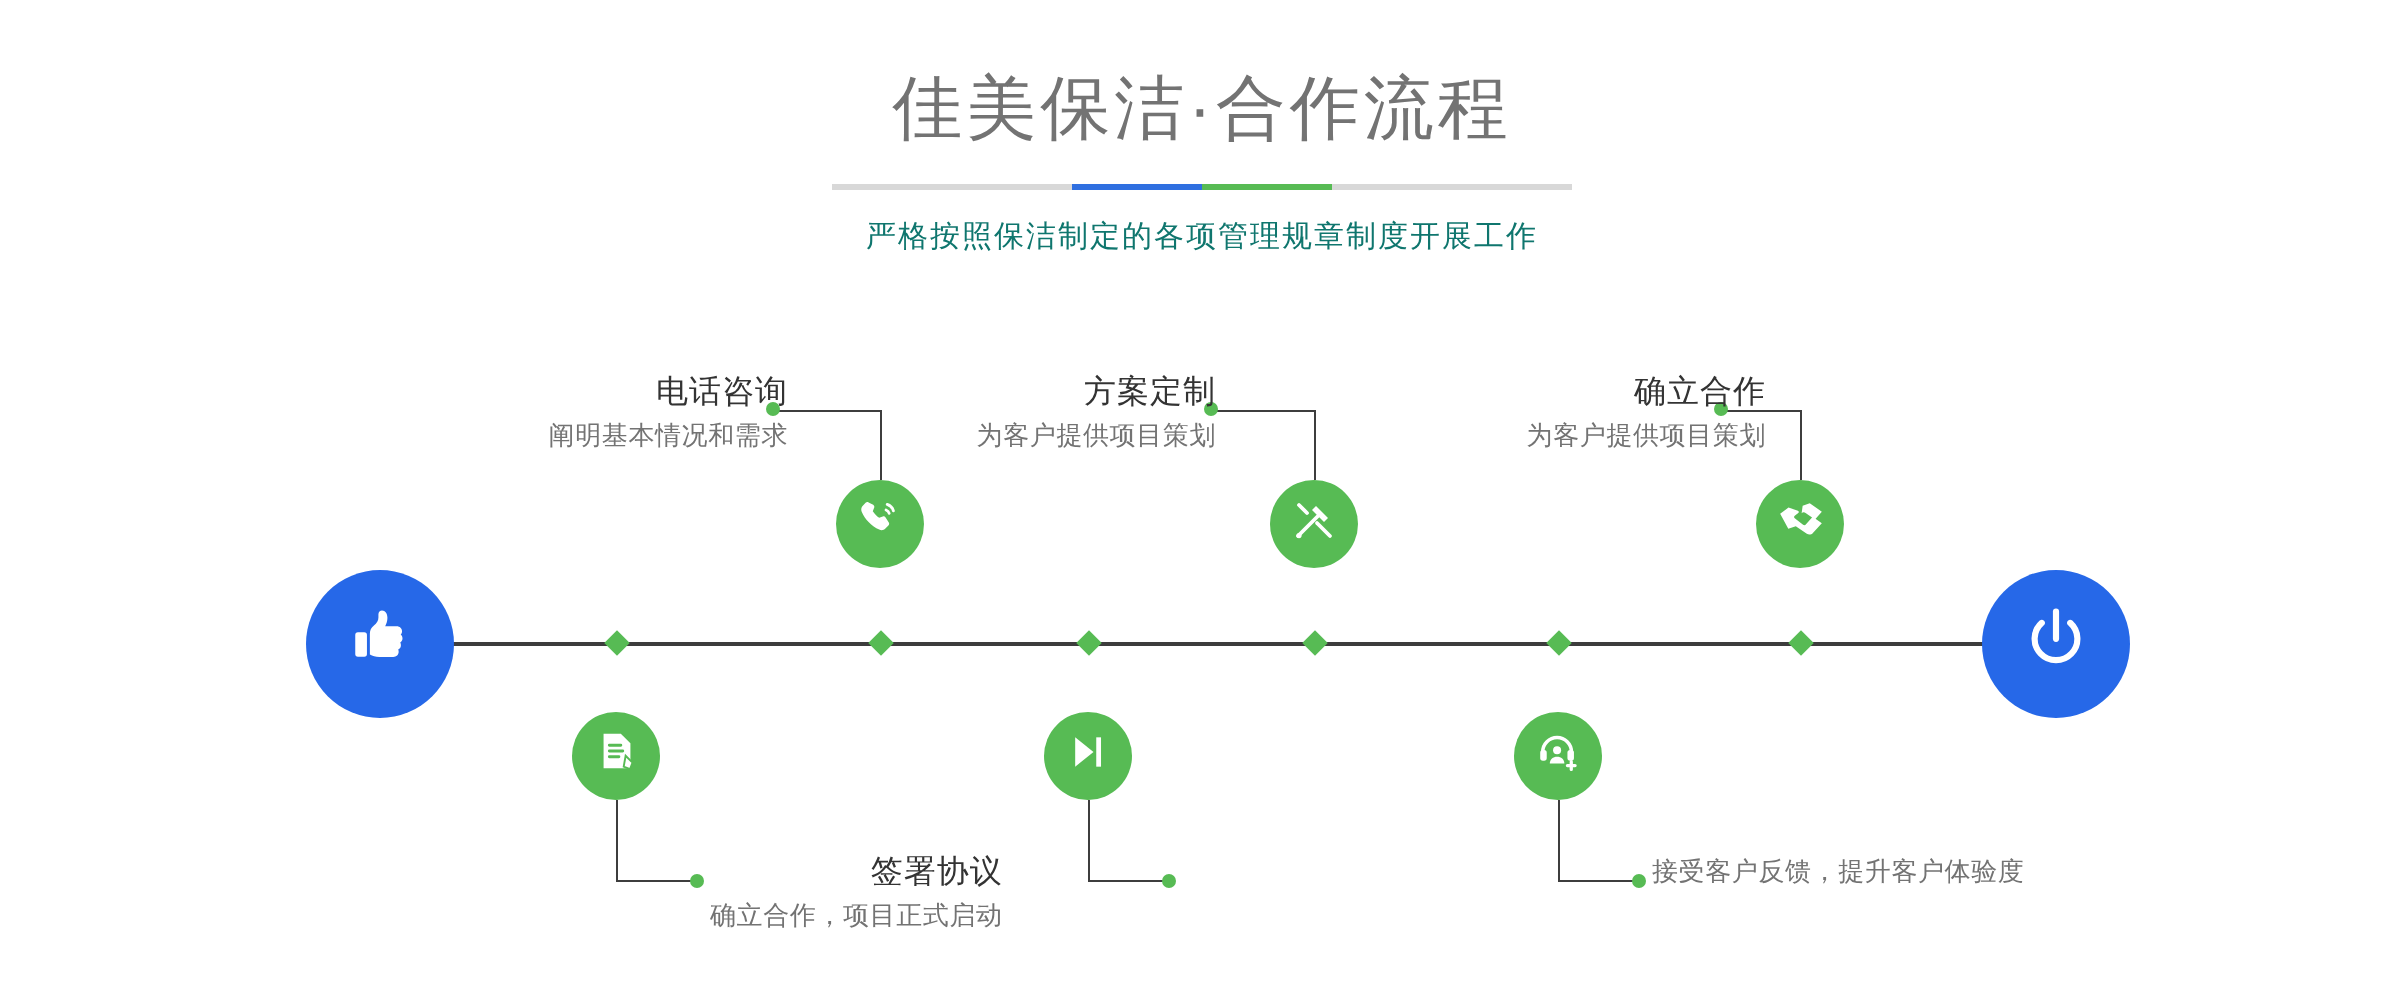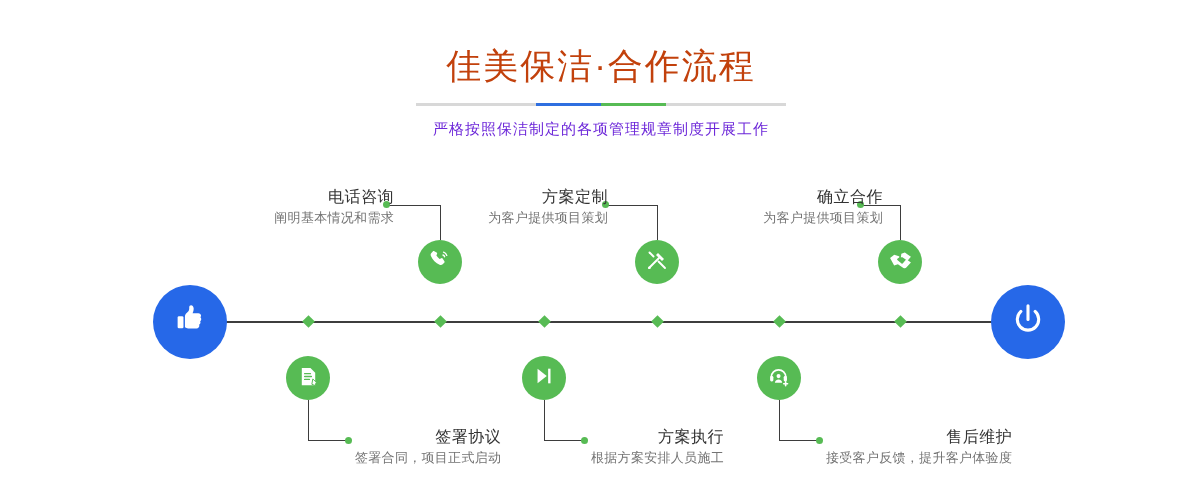--- a/index.html
+++ b/index.html
@@ -22,25 +22,25 @@
   
   .header {
     position: absolute;
     left: 0;
     top: 30px;
     width: 1202px;
     text-align: center;
   }
   .title {
     font-size: 35px;
-    color: #c2410c;
+    color: #737373;
     letter-spacing: 2px;
     line-height: 50px;
     font-weight: normal;
-    margin: 11px;
+    margin: 0;
   }
   .divider {
     position: relative;
     width: 370px;
     height: 3px;
     margin: 12px auto 0 auto;
     background: #d8d8d8;
   }
   .divider .seg-blue {
     position: absolute;
@@ -53,21 +53,21 @@
   .divider .seg-green {
     position: absolute;
     left: 185px;
     top: 0;
     width: 65px;
     height: 3px;
     background: #57bb54;
   }
   .subtitle {
     font-size: 15px;
-    color: #6d28d9;
+    color: #0f766e;
     margin: 14px 0 0 0;
     letter-spacing: 1px;
   }
 
   
   .axis {
     position: absolute;
     left: 190px;
     top: 321px;
     width: 840px;
@@ -214,21 +214,21 @@
         <path d="M8 9h6M8 12h7M8 15h5" stroke="#57bb54" stroke-width="1.5" stroke-linecap="round"></path>
         <path d="M16.5 14.5l3.6 3.6-1.3 3.3-3.3-1.3z" fill="#ffffff" stroke="#57bb54" stroke-width="1"></path>
       </svg>
     </span>
   </div>
   <div class="conn-v" style="left:308px; top:400px; height:40px;"></div>
   <div class="conn-h" style="left:308px; top:440px; width:40px;"></div>
   <div class="conn-dot" style="left:345px; top:437px;"></div>
   <div class="label-block below" style="left:355px; top:426px;">
     <div class="label-title">签署协议</div>
-    <div class="label-desc">签署合同，项目正式启动</div>
+    <div class="label-desc">确立合作，项目正式启动</div>
   </div>
 
   <div class="node" style="left:635px; top:240px;">
     <span>
       <svg width="24" height="24" viewBox="0 0 24 24" fill="none" stroke="#ffffff" stroke-width="1.9" stroke-linecap="round">
         <path d="M4 20L14 10"></path>
         <path d="M13 5l6 6-2 2-6-6z" fill="#ffffff" stroke="none"></path>
         <path d="M20 20L13.5 13.5"></path>
         <path d="M4.5 4.5l4 4"></path>
         <circle cx="4.5" cy="19.8" r="1.3" fill="#ffffff" stroke="none"></circle>
@@ -247,24 +247,20 @@
     <span>
       <svg width="22" height="22" viewBox="0 0 24 24" fill="#ffffff">
         <path d="M5 4l10 8-10 8z"></path>
         <rect x="16.5" y="4" width="2.6" height="16"></rect>
       </svg>
     </span>
   </div>
   <div class="conn-v" style="left:544px; top:400px; height:40px;"></div>
   <div class="conn-h" style="left:544px; top:440px; width:40px;"></div>
   <div class="conn-dot" style="left:581px; top:437px;"></div>
-  <div class="label-block below" style="left:591px; top:426px;">
-    <div class="label-title">方案执行</div>
-    <div class="label-desc">根据方案安排人员施工</div>
-  </div>
 
   <div class="node" style="left:878px; top:240px;">
     <span>
       <svg width="25" height="25" viewBox="0 0 24 24" fill="#ffffff">
         <path d="M2 9.5l4-3 4.5 1.5c.5.2.6.8.2 1.1L9 10.4c-.4.3-.4.9 0 1.2l4 3.2c.4.3 1 .3 1.3-.1l3.3-3.8 4.4 3.1-4.4 4.8c-.7.8-1.9.9-2.8.3l-5.3-3.6-3.6 1.2L2 9.5z"></path>
         <path d="M12.8 5.6l3.4-1.2 5.8 4.1-3.3 3.7-4.5-3.1c-.6-.4-1.4-.4-1.9.1"></path>
       </svg>
     </span>
   </div>
   <div class="conn-v" style="left:900px; top:205px; height:35px;"></div>
@@ -284,17 +280,16 @@
         <circle cx="11" cy="11.6" r="2.1"></circle>
         <path d="M7.2 18.5c0-2.2 1.7-3.5 3.8-3.5s3.8 1.3 3.8 3.5z"></path>
         <path d="M18.4 17.6v4M16.4 19.6h4" stroke="#ffffff" stroke-width="1.7" stroke-linecap="round"></path>
       </svg>
     </span>
   </div>
   <div class="conn-v" style="left:779px; top:400px; height:40px;"></div>
   <div class="conn-h" style="left:779px; top:440px; width:40px;"></div>
   <div class="conn-dot" style="left:816px; top:437px;"></div>
   <div class="label-block below" style="left:826px; top:426px;">
-    <div class="label-title">售后维护</div>
     <div class="label-desc">接受客户反馈，提升客户体验度</div>
   </div>
 
 </div>
 
 </body></html>

